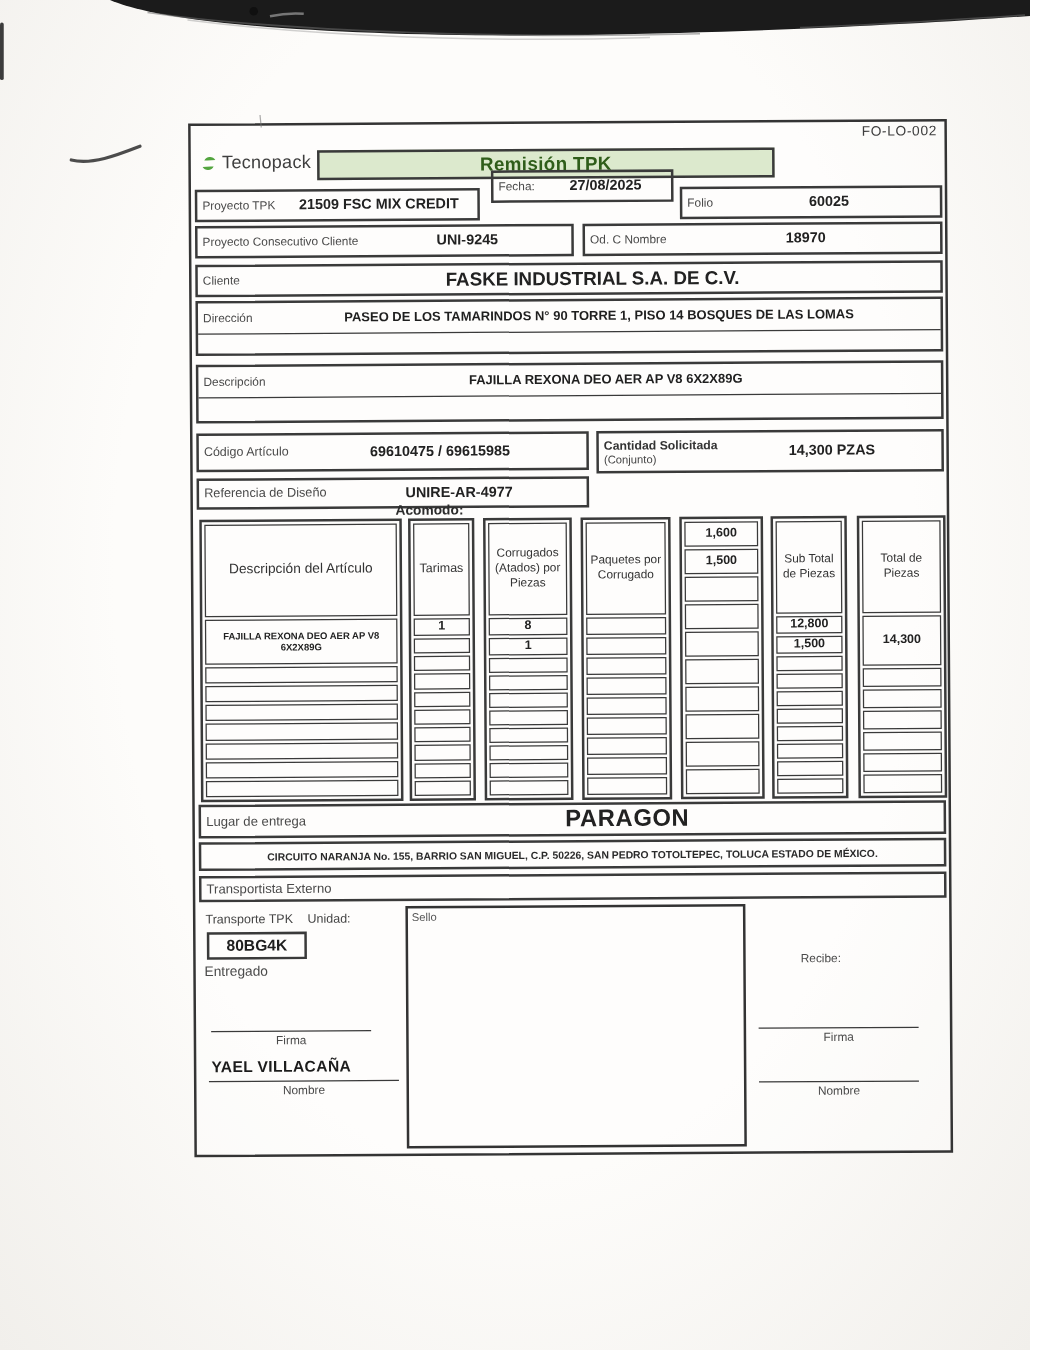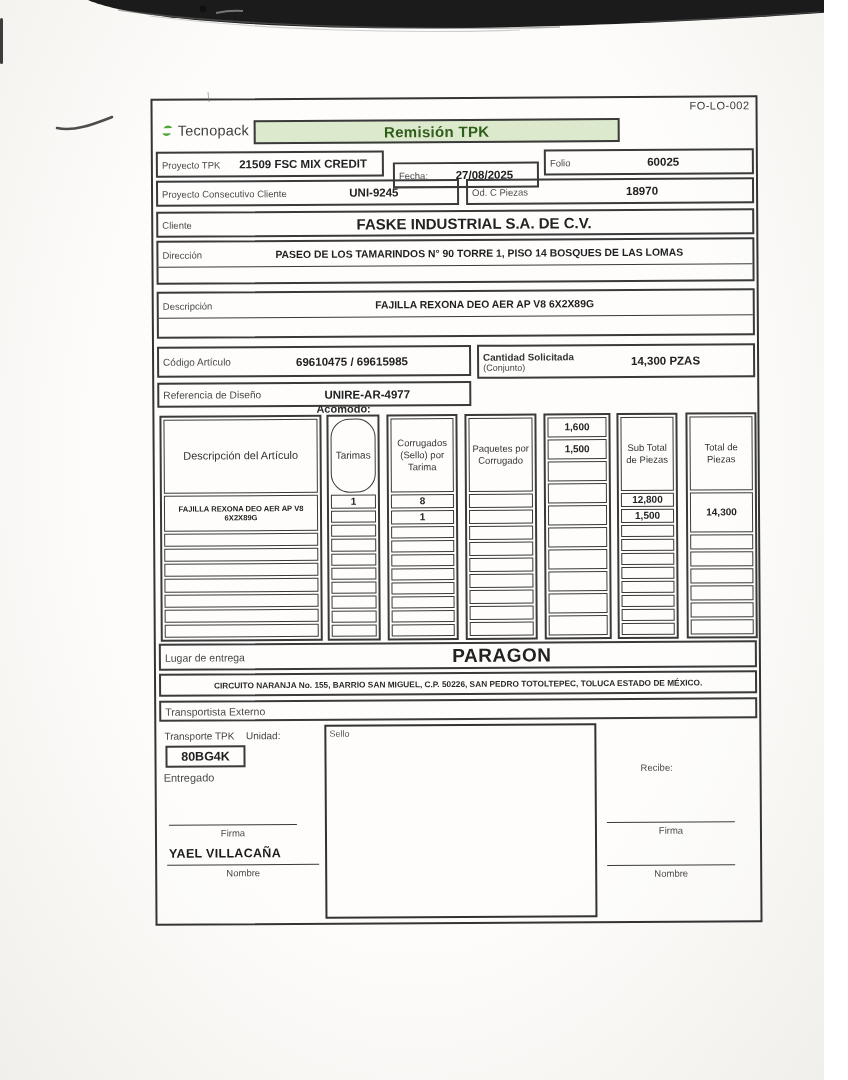--- a/index.html
+++ b/index.html
@@ -75,35 +75,35 @@
       <span class="logo-text">Tecnopack</span>
     </div>
     <div class="abs title-box" style="left:101px;top:20px;width:366px;height:24px;background:#dce9cd;">
       <span class="title-text" style="color:#2f5d1a;">Remisión TPK</span>
     </div>
 
     <div class="abs fbox" style="left:3px;top:51px;width:228px;height:26px;">
       <span class="lbl">Proyecto TPK</span>
       <span class="val">21509 FSC MIX CREDIT</span>
     </div>
-    <div class="abs fbox" style="left:240px;top:63px;width:146px;height:26px;">
+    <div class="abs fbox" style="left:240px;top:37px;width:146px;height:26px;">
       <span class="lbl">Fecha:</span>
       <span class="val">27/08/2025</span>
     </div>
     <div class="abs fbox" style="left:391px;top:51px;width:210px;height:26px;">
       <span class="lbl">Folio</span>
       <span class="val">60025</span>
     </div>
 
     <div class="abs fbox" style="left:3px;top:80px;width:303px;height:26px;">
       <span class="lbl">Proyecto Consecutivo Cliente</span>
       <span class="val">UNI-9245</span>
     </div>
     <div class="abs fbox" style="left:313px;top:80px;width:288px;height:26px;">
-      <span class="lbl">Od. C Piezas</span>
+      <span class="lbl">Od. C Nombre</span>
       <span class="val">18970</span>
     </div>
 
     <div class="abs fbox" style="left:3px;top:111px;width:598px;height:26px;">
       <span class="lbl">Cliente</span>
       <span class="val" style="font-size:15px;">FASKE INDUSTRIAL S.A. DE C.V.</span>
     </div>
 
     <div class="abs twoline" style="left:3px;top:140px;width:598px;height:44px;">
       <div class="line1">
@@ -146,35 +146,35 @@
       <div class="tcell"></div>
       <div class="tcell"></div>
       <div class="tcell"></div>
       <div class="tcell"></div>
       <div class="tcell"></div>
       <div class="tcell"></div>
       <div class="tcell"></div>
     </div>
 
     <div class="abs col" style="left:172px;top:315px;width:53px;height:226px;">
-      <div class="thead" style="font-size:10px;border-radius:19px;">Tarimas</div>
+      <div class="thead" style="font-size:10px;">Tarimas</div>
       <div class="tcell">1</div>
       <div class="tcell"></div>
       <div class="tcell"></div>
       <div class="tcell"></div>
       <div class="tcell"></div>
       <div class="tcell"></div>
       <div class="tcell"></div>
       <div class="tcell"></div>
       <div class="tcell"></div>
       <div class="tcell"></div>
     </div>
 
     <div class="abs col" style="left:232px;top:315px;width:71px;height:226px;">
-      <div class="thead">Corrugados (Sello) por Tarima</div>
+      <div class="thead">Corrugados (Atados) por Piezas</div>
       <div class="tcell">8</div>
       <div class="tcell">1</div>
       <div class="tcell"></div>
       <div class="tcell"></div>
       <div class="tcell"></div>
       <div class="tcell"></div>
       <div class="tcell"></div>
       <div class="tcell"></div>
       <div class="tcell"></div>
       <div class="tcell"></div>

